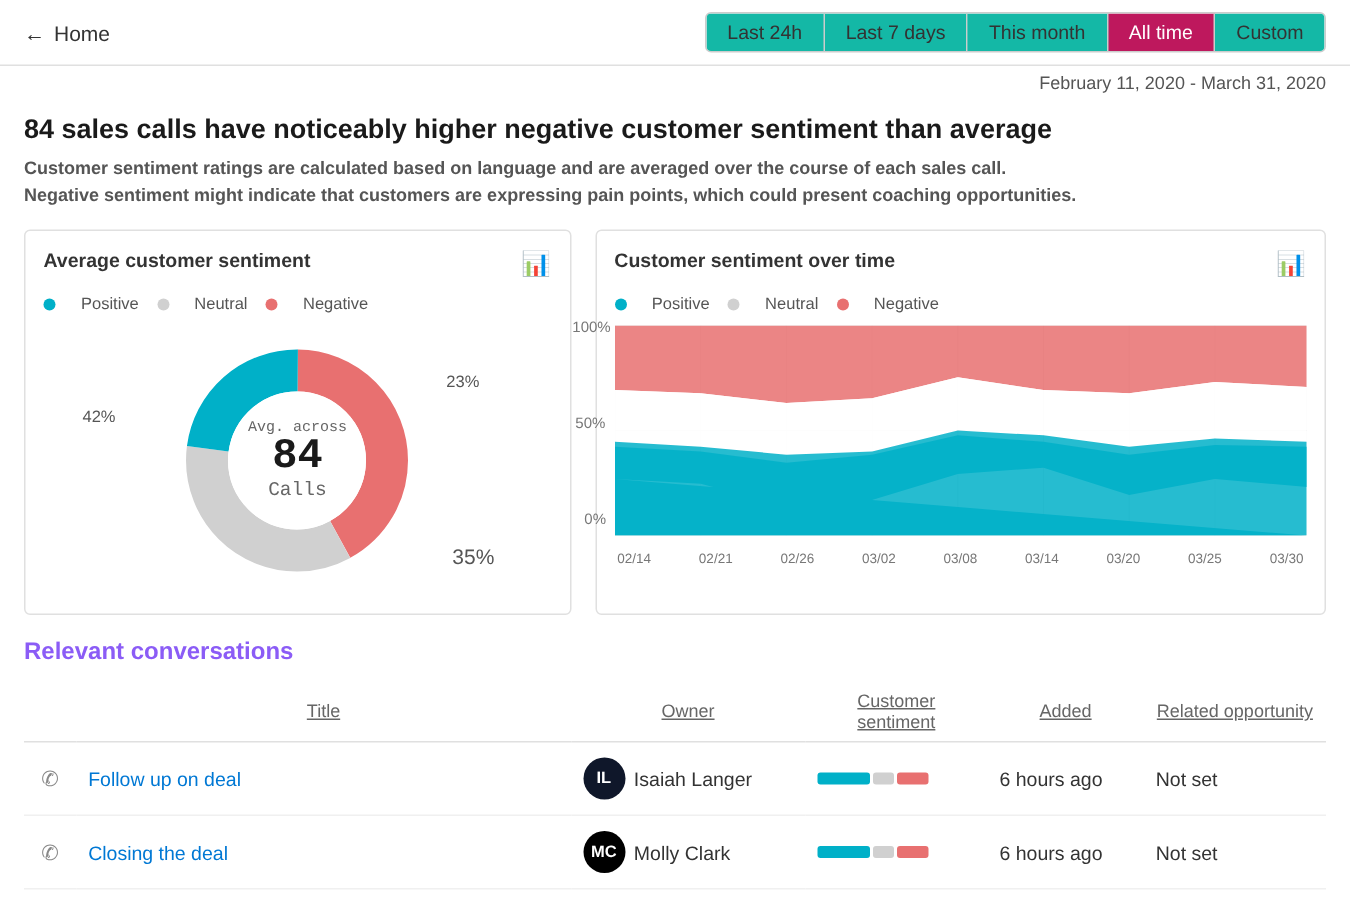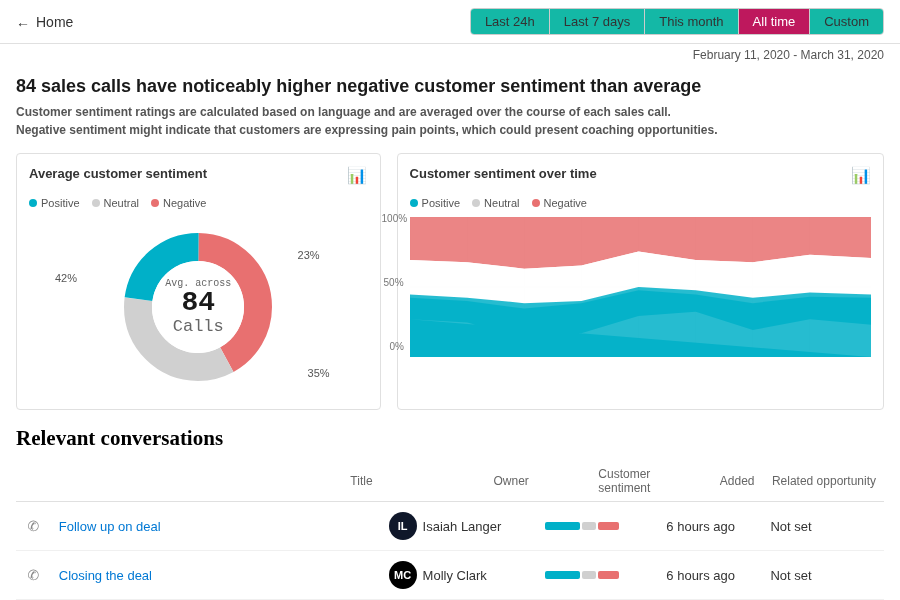--- a/index.html
+++ b/index.html
@@ -126,21 +126,21 @@
       display: flex;
       gap: 12px;
       font-size: 11px;
       color: #555;
       margin-bottom: 8px;
     }
 
     .legend-item {
       display: flex;
       align-items: center;
-      gap: 4px;
+      gap: 17px;
     }
 
     .legend-dot {
       width: 8px;
       height: 8px;
       border-radius: 50%;
     }
 
     .dot-positive { background: #00b0c8; }
     .dot-neutral { background: #d0d0d0; }
@@ -168,45 +168,45 @@
     }
 
     .donut-number {
       font-size: 28px;
       font-weight: 700;
       color: #1a1a1a;
       line-height: 1;
     }
 
     .donut-calls {
-      font-size: 17px;
+      font-size: 13px;
       color: #666;
     }
 
     
     .section-title {
-      font-size: 21px;
+      font-size: 16px;
       font-weight: 600;
-      color: #000000;
+      color: #8b5cf6;
       margin-bottom: 10px;
-      font-family: Liberation Serif, serif;
     }
 
     .conversations-table {
       width: 100%;
       border-collapse: collapse;
     }
 
     .conversations-table th {
-      text-align: right;
+      text-align: center;
       font-weight: 400;
       color: #666;
       font-size: 12px;
       padding: 6px 8px;
       border-bottom: 1px solid #e0e0e0;
+      text-decoration: underline;
     }
 
     .conversations-table td {
       padding: 10px 8px;
       border-bottom: 1px solid #f0f0f0;
       font-size: 13px;
       vertical-align: middle;
     }
 
     .avatar {
@@ -308,21 +308,21 @@
         </svg>
         <div class="donut-center">
           <div class="donut-avg-text">Avg. across</div>
           <div class="donut-number">84</div>
           <div class="donut-calls">Calls</div>
         </div>
 
         <div style="position:absolute;top:32px;right:48px;font-size:11px;color:#555;">
           <span>23%</span>
         </div>
-        <div style="position:absolute;bottom:18px;right:38px;font-size:11px;color:#555;">
+        <div style="position:absolute;bottom:18px;right:38px;font-size:14px;color:#555;">
           <span>35%</span>
         </div>
         <div style="position:absolute;top:55px;left:26px;font-size:11px;color:#555;">
           <span>42%</span>
         </div>
       </div>
     </div>
 
     <div class="chart-card chart-card-right">
       <div class="chart-header">
@@ -372,20 +372,31 @@
                    L420,130 L0,130 Z" fill="#00b0c8" opacity="0.85"></path>
 
           <path d="M0,75 L52,78 L104,85 L156,80 L208,68 L260,72 L312,80 L364,74 L420,75
                    L420,130 L0,130 Z" fill="#00b0c8" opacity="0.85"></path>
         </svg>
 
         <div style="position:absolute;left:-28px;top:-4px;font-size:10px;color:#777;">100%</div>
         <div style="position:absolute;left:-26px;top:60px;font-size:10px;color:#777;">50%</div>
         <div style="position:absolute;left:-20px;top:124px;font-size:10px;color:#777;">0%</div>
 
+        <div style="position:absolute;bottom:0;left:0;right:0;display:flex;justify-content:space-between;font-size:9px;color:#777;padding:0 2px;">
+          <span>02/14</span>
+          <span>02/21</span>
+          <span>02/26</span>
+          <span>03/02</span>
+          <span>03/08</span>
+          <span>03/14</span>
+          <span>03/20</span>
+          <span>03/25</span>
+          <span>03/30</span>
+        </div>
       </div>
     </div>
   </div>
 
   <div class="section-title">Relevant conversations</div>
 
   <table class="conversations-table">
     <thead>
       <tr>
         <th style="width:28px;"></th>

